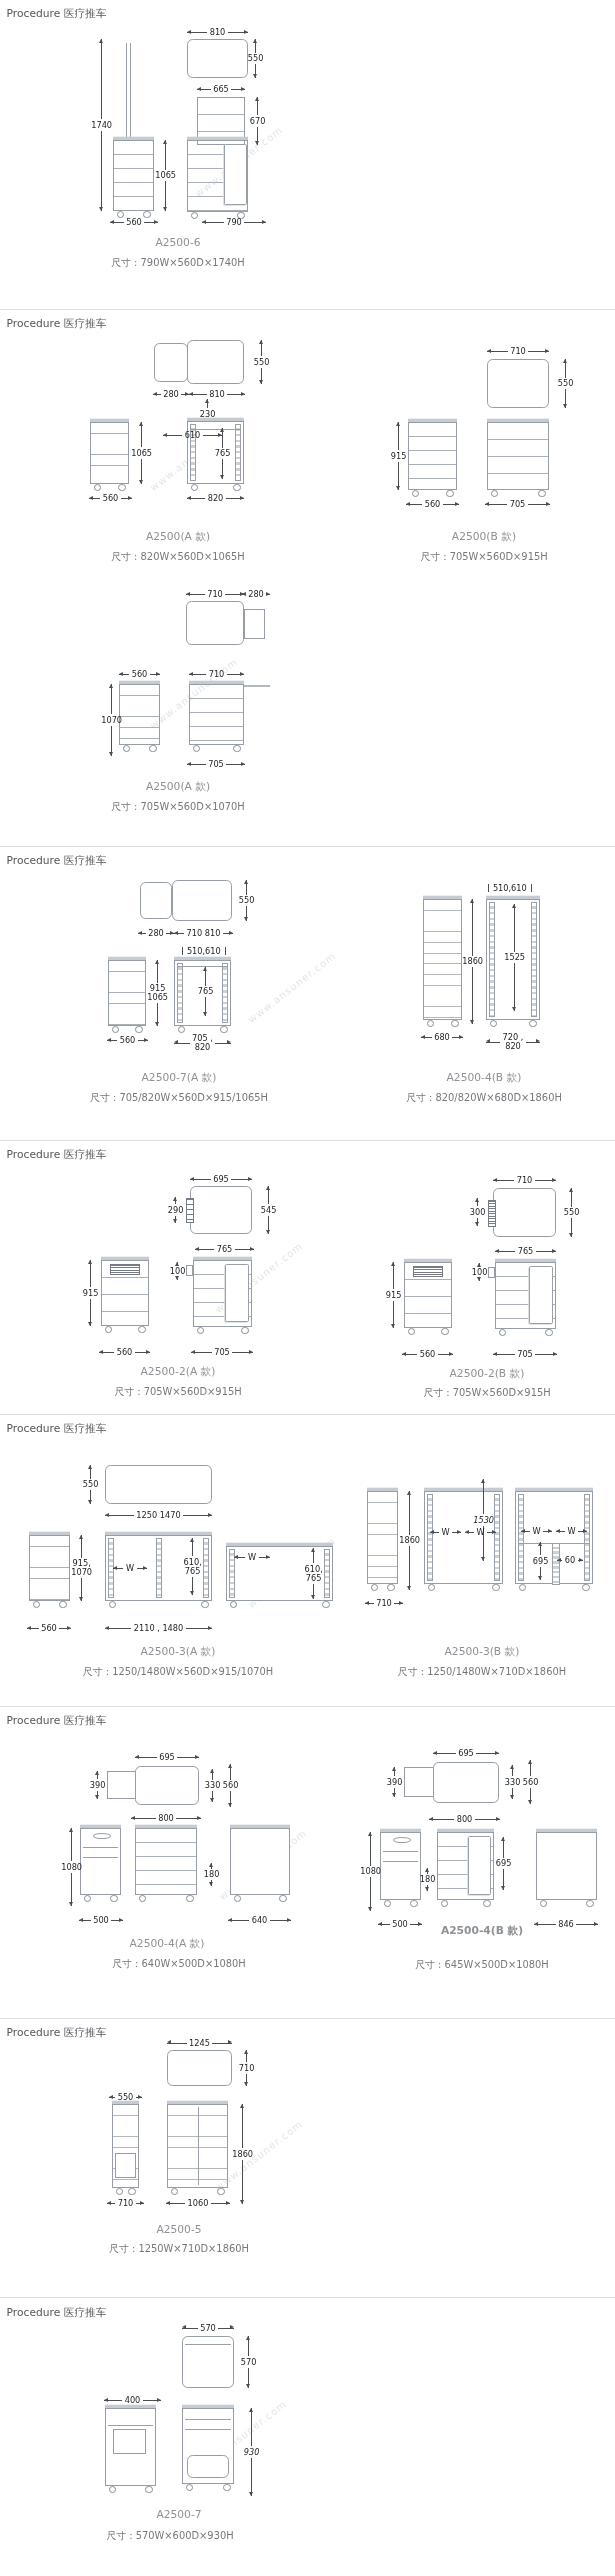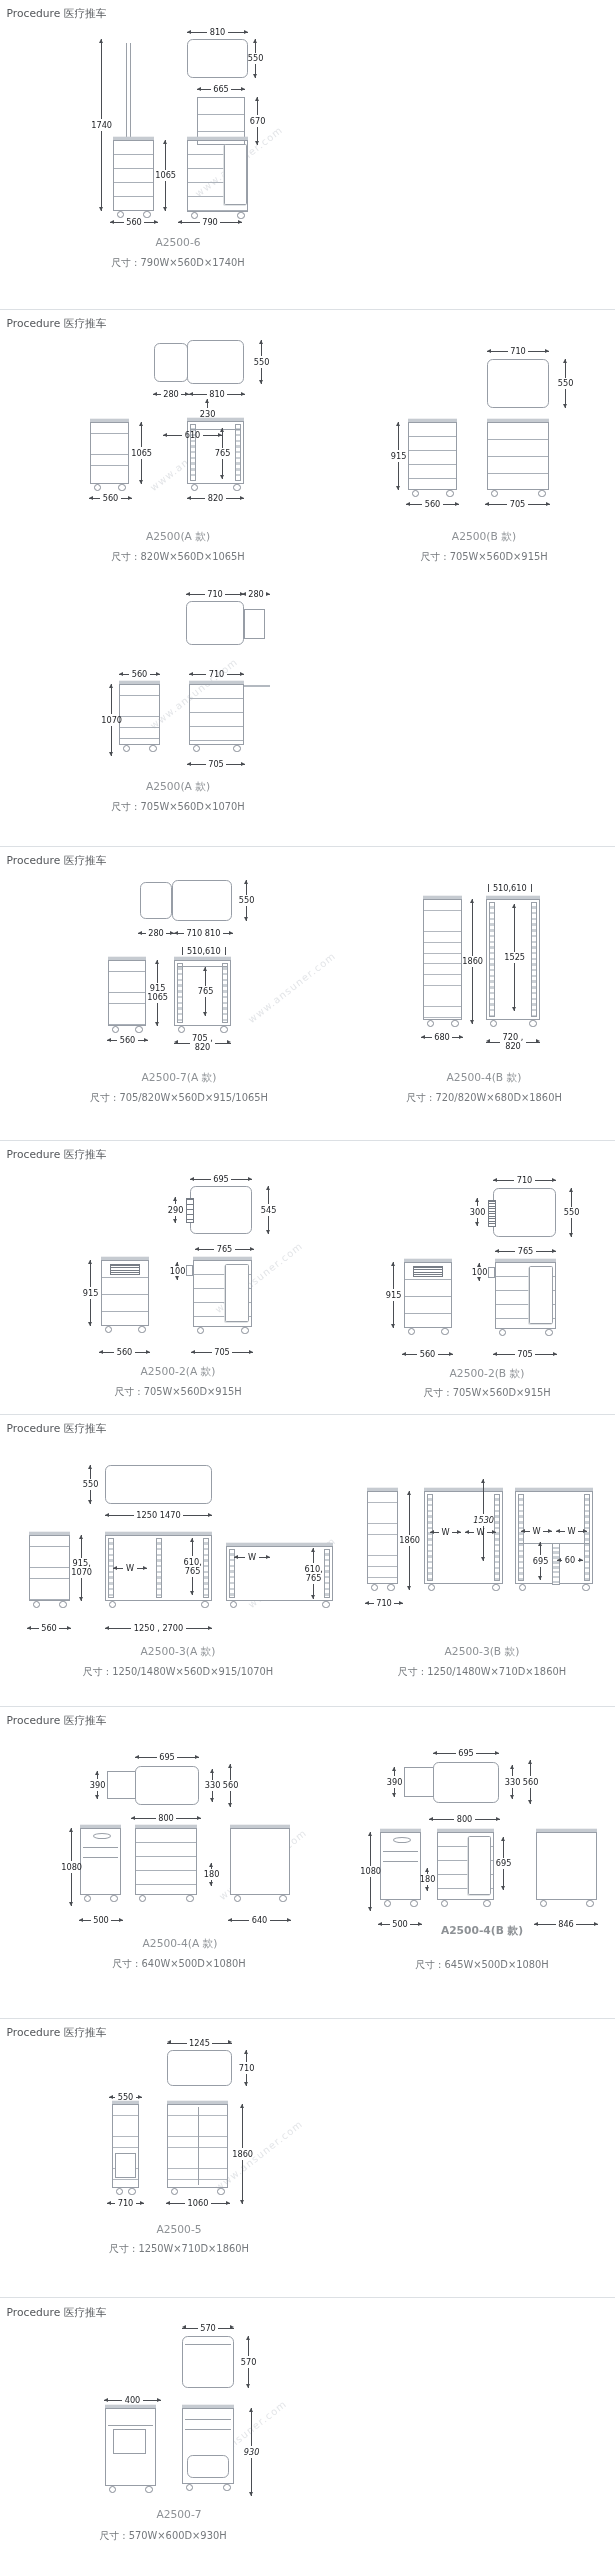--- a/index.html
+++ b/index.html
@@ -92,21 +92,21 @@
         <i class="da"></i>
       </div>
     <div class="vw slab wh lnB" style="left:187px;top:140px;width:61px;height:72px;">
         <u class="door" style="left:36px;top:3.3px;width:21.3px;height:59px;"></u>
       </div>
     <div class="dh" style="left:110px;top:218px;width:48px;">
         <i class="la"></i>
         <b>560</b>
         <i class="ra"></i>
       </div>
-    <div class="dh" style="left:178px;top:218px;width:64px;">
+    <div class="dh" style="left:202px;top:218px;width:64px;">
         <i class="la"></i>
         <b>790</b>
         <i class="ra"></i>
       </div>
     <div class="figcap" style="left:178px;top:236px;">A2500-6</div>
     <div class="figsize" style="left:178px;top:256px;">尺寸 : 790W×560D×1740H</div>
   </div>
 
   <div class="section" style="top:310px;height:537px;">
     <div class="sech">Procedure 医疗推车</div>
@@ -321,21 +321,21 @@
         <b>1525</b>
         <i class="da"></i>
       </div>
     <div class="dh" style="left:486px;top:186px;width:54px;">
         <i class="la"></i>
         <b>720 ,
 820</b>
         <i class="ra"></i>
       </div>
     <div class="figcap" style="left:484px;top:224px;">A2500-4(B 款)</div>
-    <div class="figsize" style="left:484px;top:244px;">尺寸 : 720/820W×680D×1860H</div>
+    <div class="figsize" style="left:484px;top:244px;">尺寸 : 820/820W×680D×1860H</div>
   </div>
 
   <div class="section" style="top:1141px;height:274px;">
     <div class="sech">Procedure 医疗推车</div>
     <div class="wm" style="left:205px;top:131px;">www.ansuner.com</div>
 
     <div class="vw rd" style="left:190px;top:45px;width:62px;height:48px;"></div>
     <div class="grille" style="left:186px;top:57px;width:5.7px;height:23px;"></div>
     <div class="dh" style="left:190px;top:34px;width:62px;">
         <i class="la"></i>
@@ -478,21 +478,21 @@
         <i class="ra"></i>
       </div>
     <div class="dv" style="left:182px;top:123px;height:57px;">
         <i class="ua"></i>
         <b>610,
 765</b>
         <i class="da"></i>
       </div>
     <div class="dh" style="left:105px;top:209px;width:107px;">
         <i class="la"></i>
-        <b>1250 , 2700</b>
+        <b>2110 , 1480</b>
         <i class="ra"></i>
       </div>
     <div class="vw slab wh" style="left:226px;top:131px;width:107px;height:55px;">
         <u class="rail l"></u>
         <u class="rail r"></u>
       </div>
     <div class="dh" style="left:234px;top:138px;width:36px;">
         <i class="la"></i>
         <b>W</b>
         <i class="ra"></i>
@@ -617,21 +617,21 @@
         <i class="ua"></i>
         <b>180</b>
         <i class="da"></i>
       </div>
     <div class="vw slab wh" style="left:230px;top:121px;width:60px;height:67px;"></div>
     <div class="dh" style="left:228px;top:209px;width:63px;">
         <i class="la"></i>
         <b>640</b>
         <i class="ra"></i>
       </div>
-    <div class="figcap" style="left:180px;top:230px;">A2500-4(A 款)</div>
+    <div class="figcap" style="left:167px;top:230px;">A2500-4(A 款)</div>
     <div class="figsize" style="left:179px;top:250px;">尺寸 : 640W×500D×1080H</div>
 
     <div class="vw" style="left:404px;top:60px;width:31px;height:29.6px;"></div>
     <div class="vw rd" style="left:433px;top:55px;width:66px;height:41px;"></div>
     <div class="dh" style="left:433px;top:42px;width:66px;">
         <i class="la"></i>
         <b>695</b>
         <i class="ra"></i>
       </div>
     <div class="dv" style="left:384px;top:60px;height:29.6px;">
@@ -764,17 +764,17 @@
         <u class="hl" style="top:9.9px;"></u>
         <u class="hl" style="top:19.7px;"></u>
       </div>
     <div class="vw rd" style="left:187px;top:156px;width:42px;height:23px;"></div>
     <div class="dv" style="left:241px;top:109px;height:88px;font-style:italic;">
         <i class="ua"></i>
         <b>930</b>
         <i class="da"></i>
       </div>
     <div class="figcap" style="left:179px;top:209px;">A2500-7</div>
-    <div class="figsize" style="left:163px;top:230px;">尺寸 : 570W×600D×930H</div>
+    <div class="figsize" style="left:170px;top:230px;">尺寸 : 570W×600D×930H</div>
   </div>
 
 </div>
 
 
 </body></html>

